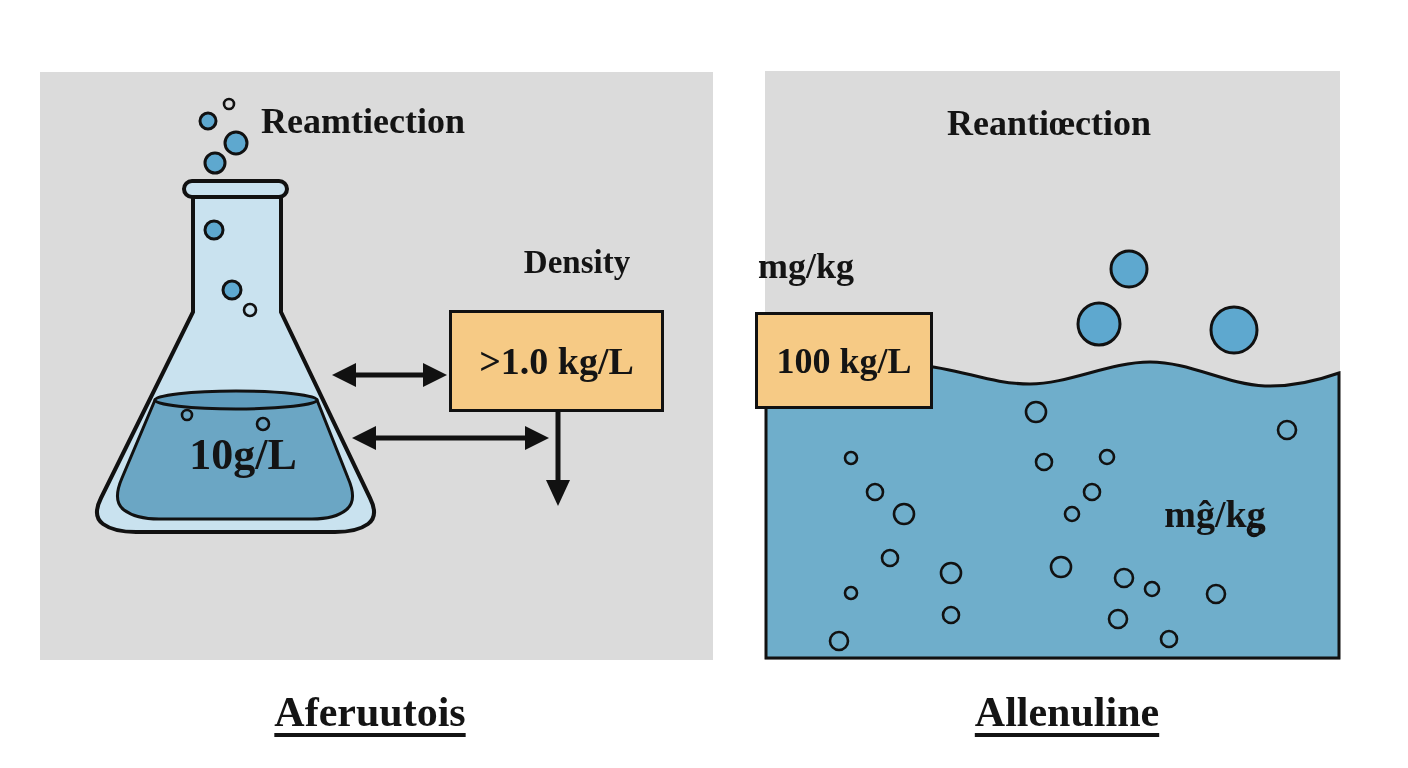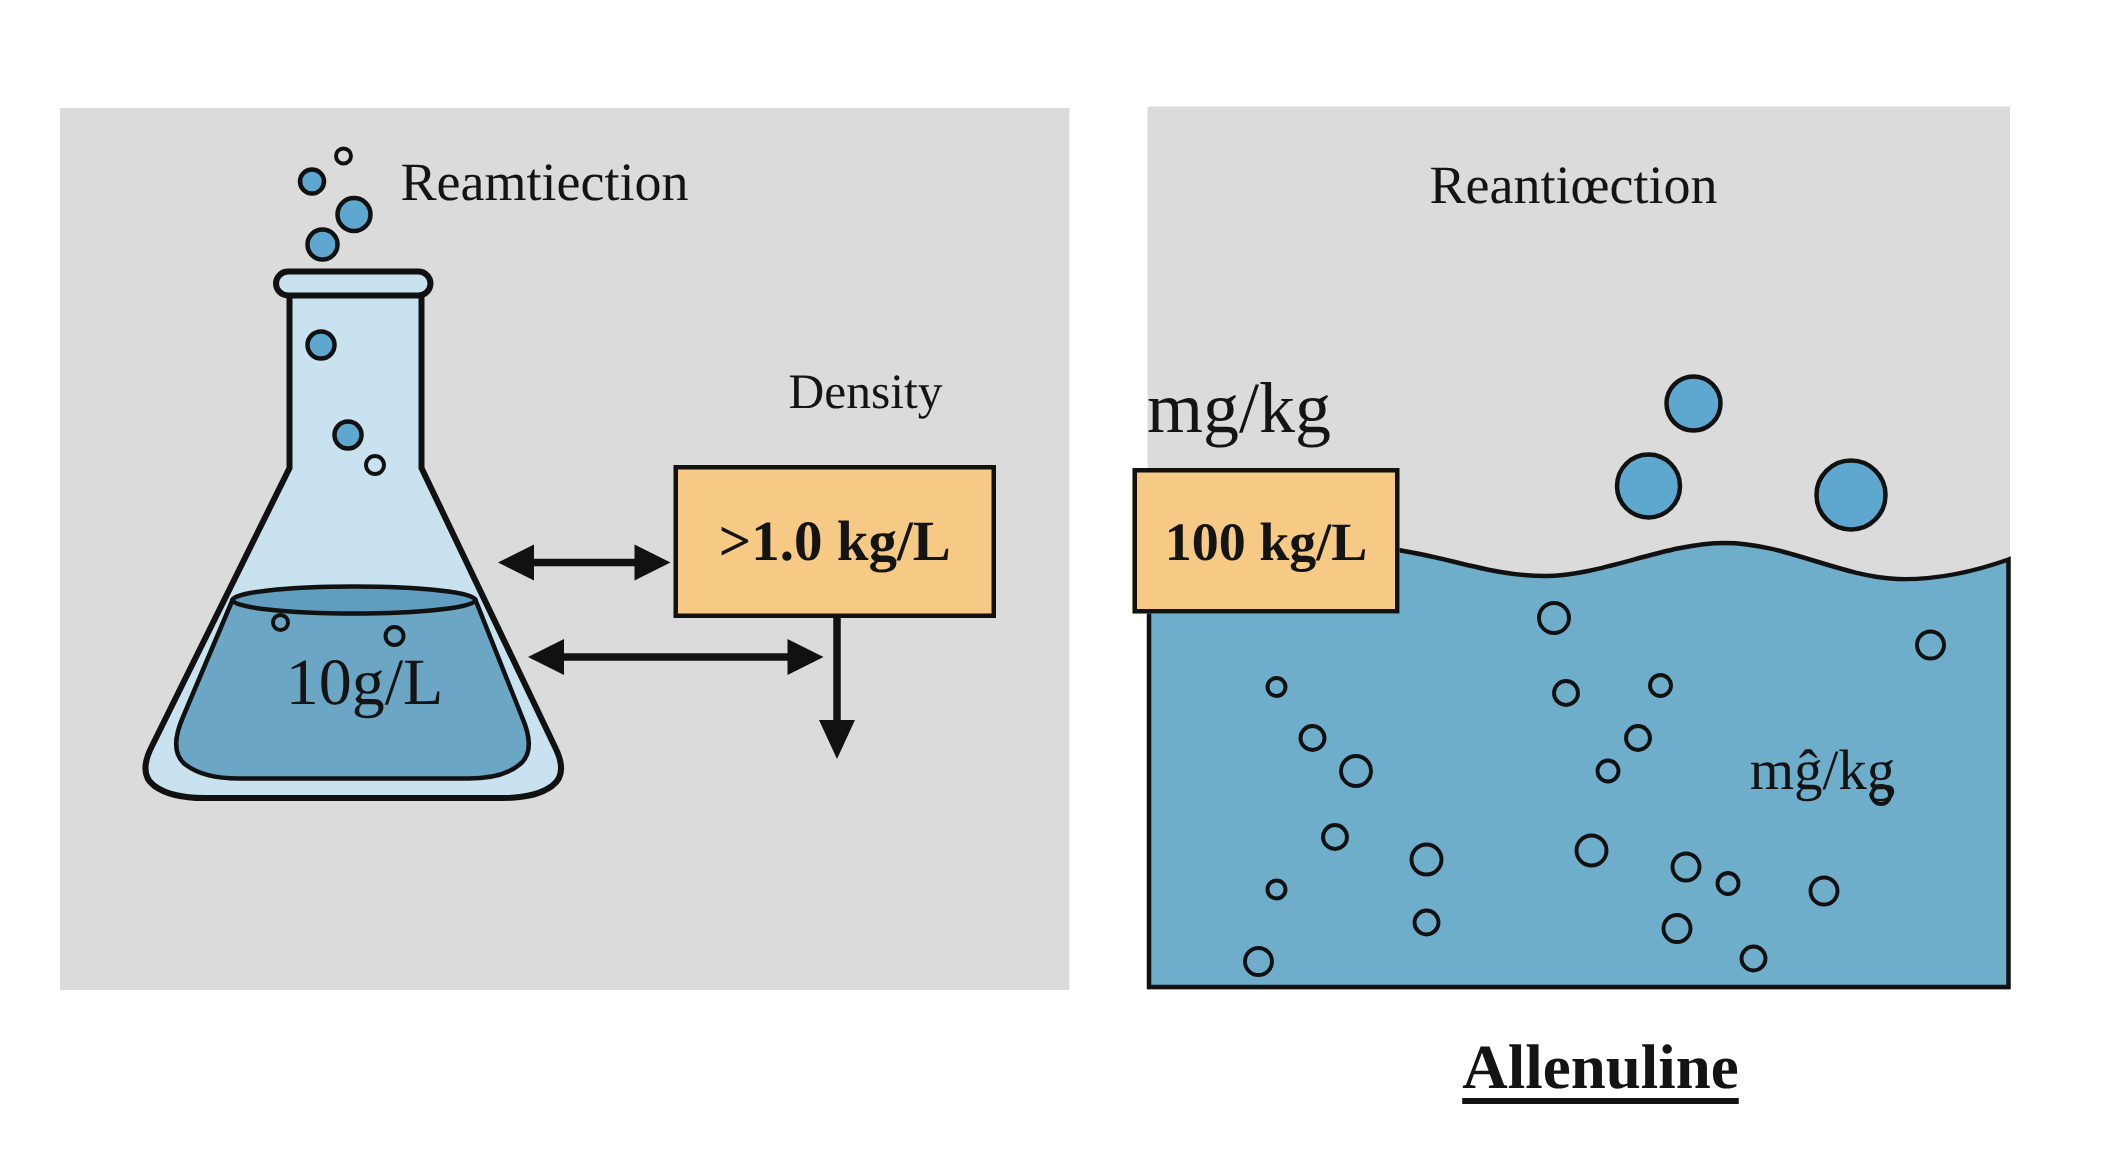--- a/index.html
+++ b/index.html
@@ -37,26 +37,26 @@
     box-sizing:border-box;
     font-weight:bold;
     text-align:center;
   }
   #density-box-1{left:449px;top:310px;width:215px;height:102px;font-size:38px;}
   #density-box-2{left:447px;top:508px;width:220px;height:82px;font-size:38px;}
   #concentration-box{left:755px;top:312px;width:178px;height:97px;font-size:36px;}
 
   .lbl{
     position:absolute;z-index:4;
-    text-align:center;font-weight:normal;white-space:nowrap;
+    text-align:center;font-weight:bold;white-space:nowrap;
   }
   #left-title{left:213px;top:100px;width:300px;font-size:36px;}
   #right-title{left:899px;top:102px;width:300px;font-size:36px;}
   #density-label{left:477px;top:244px;width:200px;font-size:33px;}
-  #mgkg-label{left:756px;top:245px;width:140px;font-size:48px;}
+  #mgkg-label{left:736px;top:245px;width:140px;font-size:36px;}
   #flask-conc-label{left:143px;top:429px;width:200px;font-size:44px;}
   #water-unit-label{left:1115px;top:448px;width:200px;font-size:38px;margin-top:44px;}
   .caption{
     position:absolute;z-index:4;top:688px;width:300px;
     text-align:center;font-weight:bold;font-size:42px;white-space:nowrap;
     text-decoration:underline;text-decoration-thickness:4px;text-underline-offset:7px;
   }
   #left-caption{left:220px;}
   #right-caption{left:917px;}
 </style>
@@ -152,15 +152,16 @@
     <span>100 kg/L</span>
   </div>
 
   <div id="left-title" class="lbl">Reamtiection</div>
   <div id="right-title" class="lbl">Reantiœction</div>
   <div id="density-label" class="lbl">Density</div>
   <div id="mgkg-label" class="lbl">mg/kg</div>
   <div id="flask-conc-label" class="lbl">10g/L</div>
   <div id="water-unit-label" class="lbl">mĝ/kg</div>
 
+  <div id="left-caption" class="caption">Aferuutois</div>
   <div id="right-caption" class="caption">Allenuline</div>
 
 </div>
 
 </body></html>

